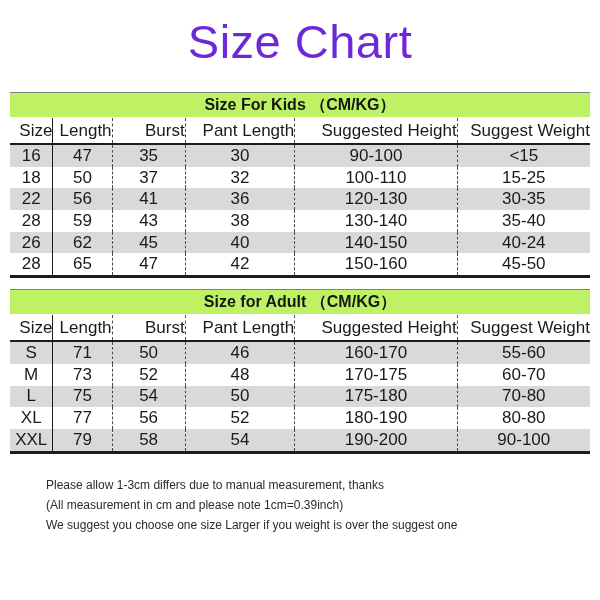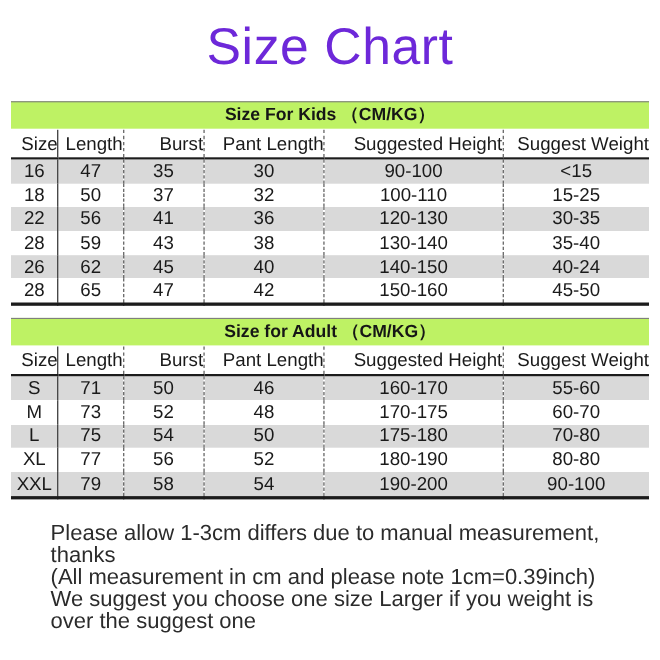--- a/index.html
+++ b/index.html
@@ -80,21 +80,21 @@
     background: #d9d9d9;
   }
   col.c-size   { width: 7.4%; }
   col.c-length { width: 10.2%; }
   col.c-burst  { width: 12.6%; }
   col.c-pant   { width: 18.9%; }
   col.c-height { width: 28.0%; }
   col.c-weight { width: 22.9%; }
   .footer {
     margin: 21px 20px 0 46px;
-    font-size: 20px;
+    font-size: 12px;
     line-height: 20px;
     color: #2b2b2b;
   }
   .footer p { margin: 0; }
 </style>
 </head>
 <body>
 
 <div class="page">
 

